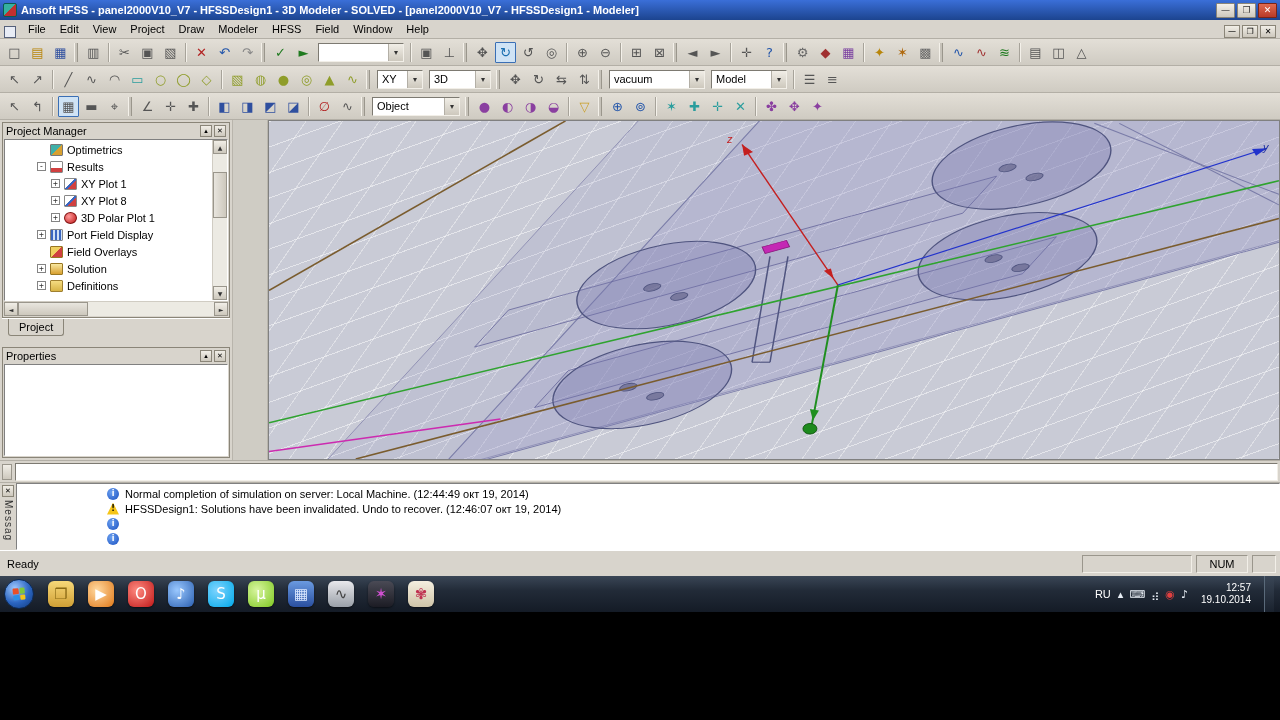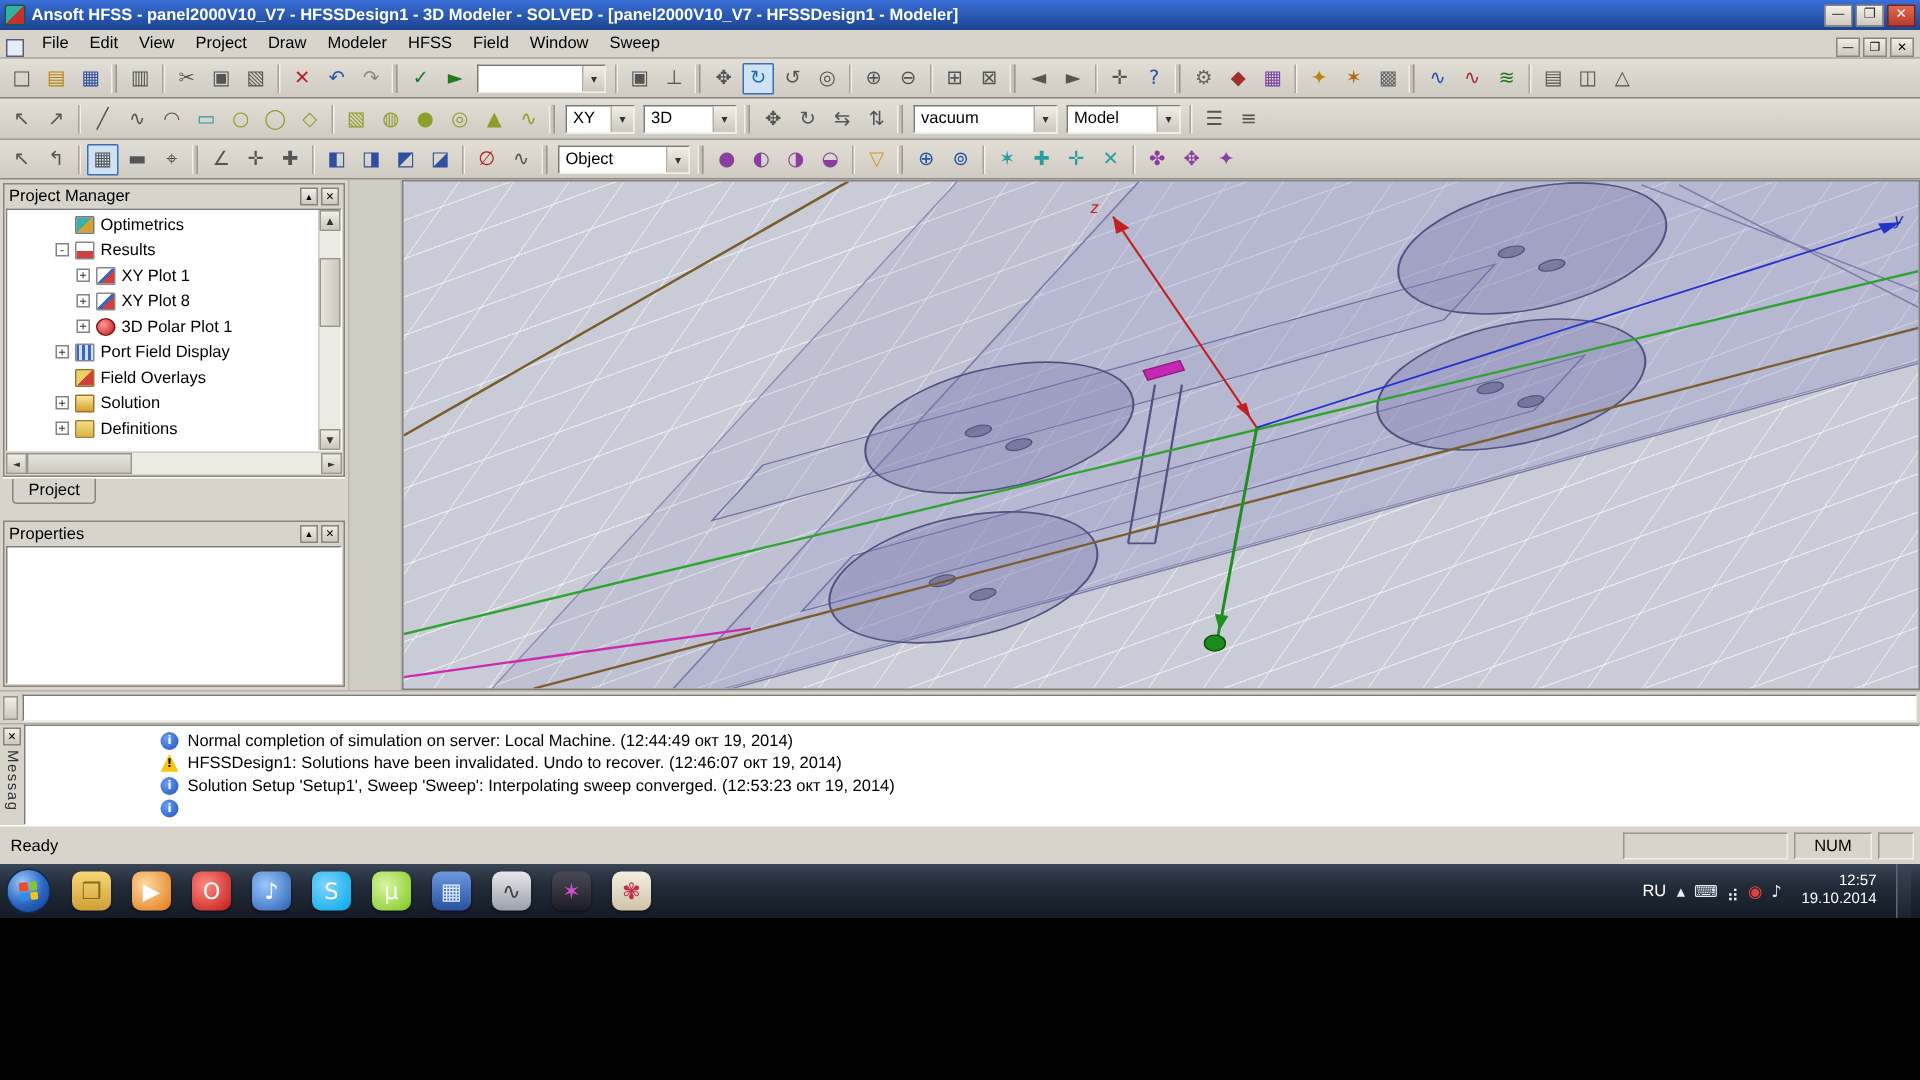--- a/index.html
+++ b/index.html
@@ -145,21 +145,21 @@
 
     <span class="mitem">File</span>
         <span class="mitem">Edit</span>
         <span class="mitem">View</span>
         <span class="mitem">Project</span>
         <span class="mitem">Draw</span>
         <span class="mitem">Modeler</span>
         <span class="mitem">HFSS</span>
         <span class="mitem">Field</span>
         <span class="mitem">Window</span>
-        <span class="mitem">Sweep</span>
+        <span class="mitem">Help</span>
       </span>
     <span class="mdictrls">
 
     <span class="mdibtn">
           <span>—</span>
         </span>
         <span class="mdibtn">
           <span>❐</span>
         </span>
         <span class="mdibtn">
@@ -826,21 +826,20 @@
           <span class="mtext">Normal completion of simulation on server: Local Machine. (12:44:49 окт 19, 2014)</span>
         </div>
 
         <div class="mrow">
           <span class="micon m-warn">!</span>
           <span class="mtext">HFSSDesign1: Solutions have been invalidated. Undo to recover. (12:46:07 окт 19, 2014)</span>
         </div>
 
         <div class="mrow">
           <span class="micon m-info">i</span>
-          <span class="mtext">Solution Setup 'Setup1', Sweep 'Sweep': Interpolating sweep converged. (12:53:23 окт 19, 2014)</span>
         </div>
 
         <div class="mrow">
           <span class="micon m-info">i</span>
         </div>
       </div>
   </div>
 
   <div class="statusbar">
     <span class="stready">Ready</span>

